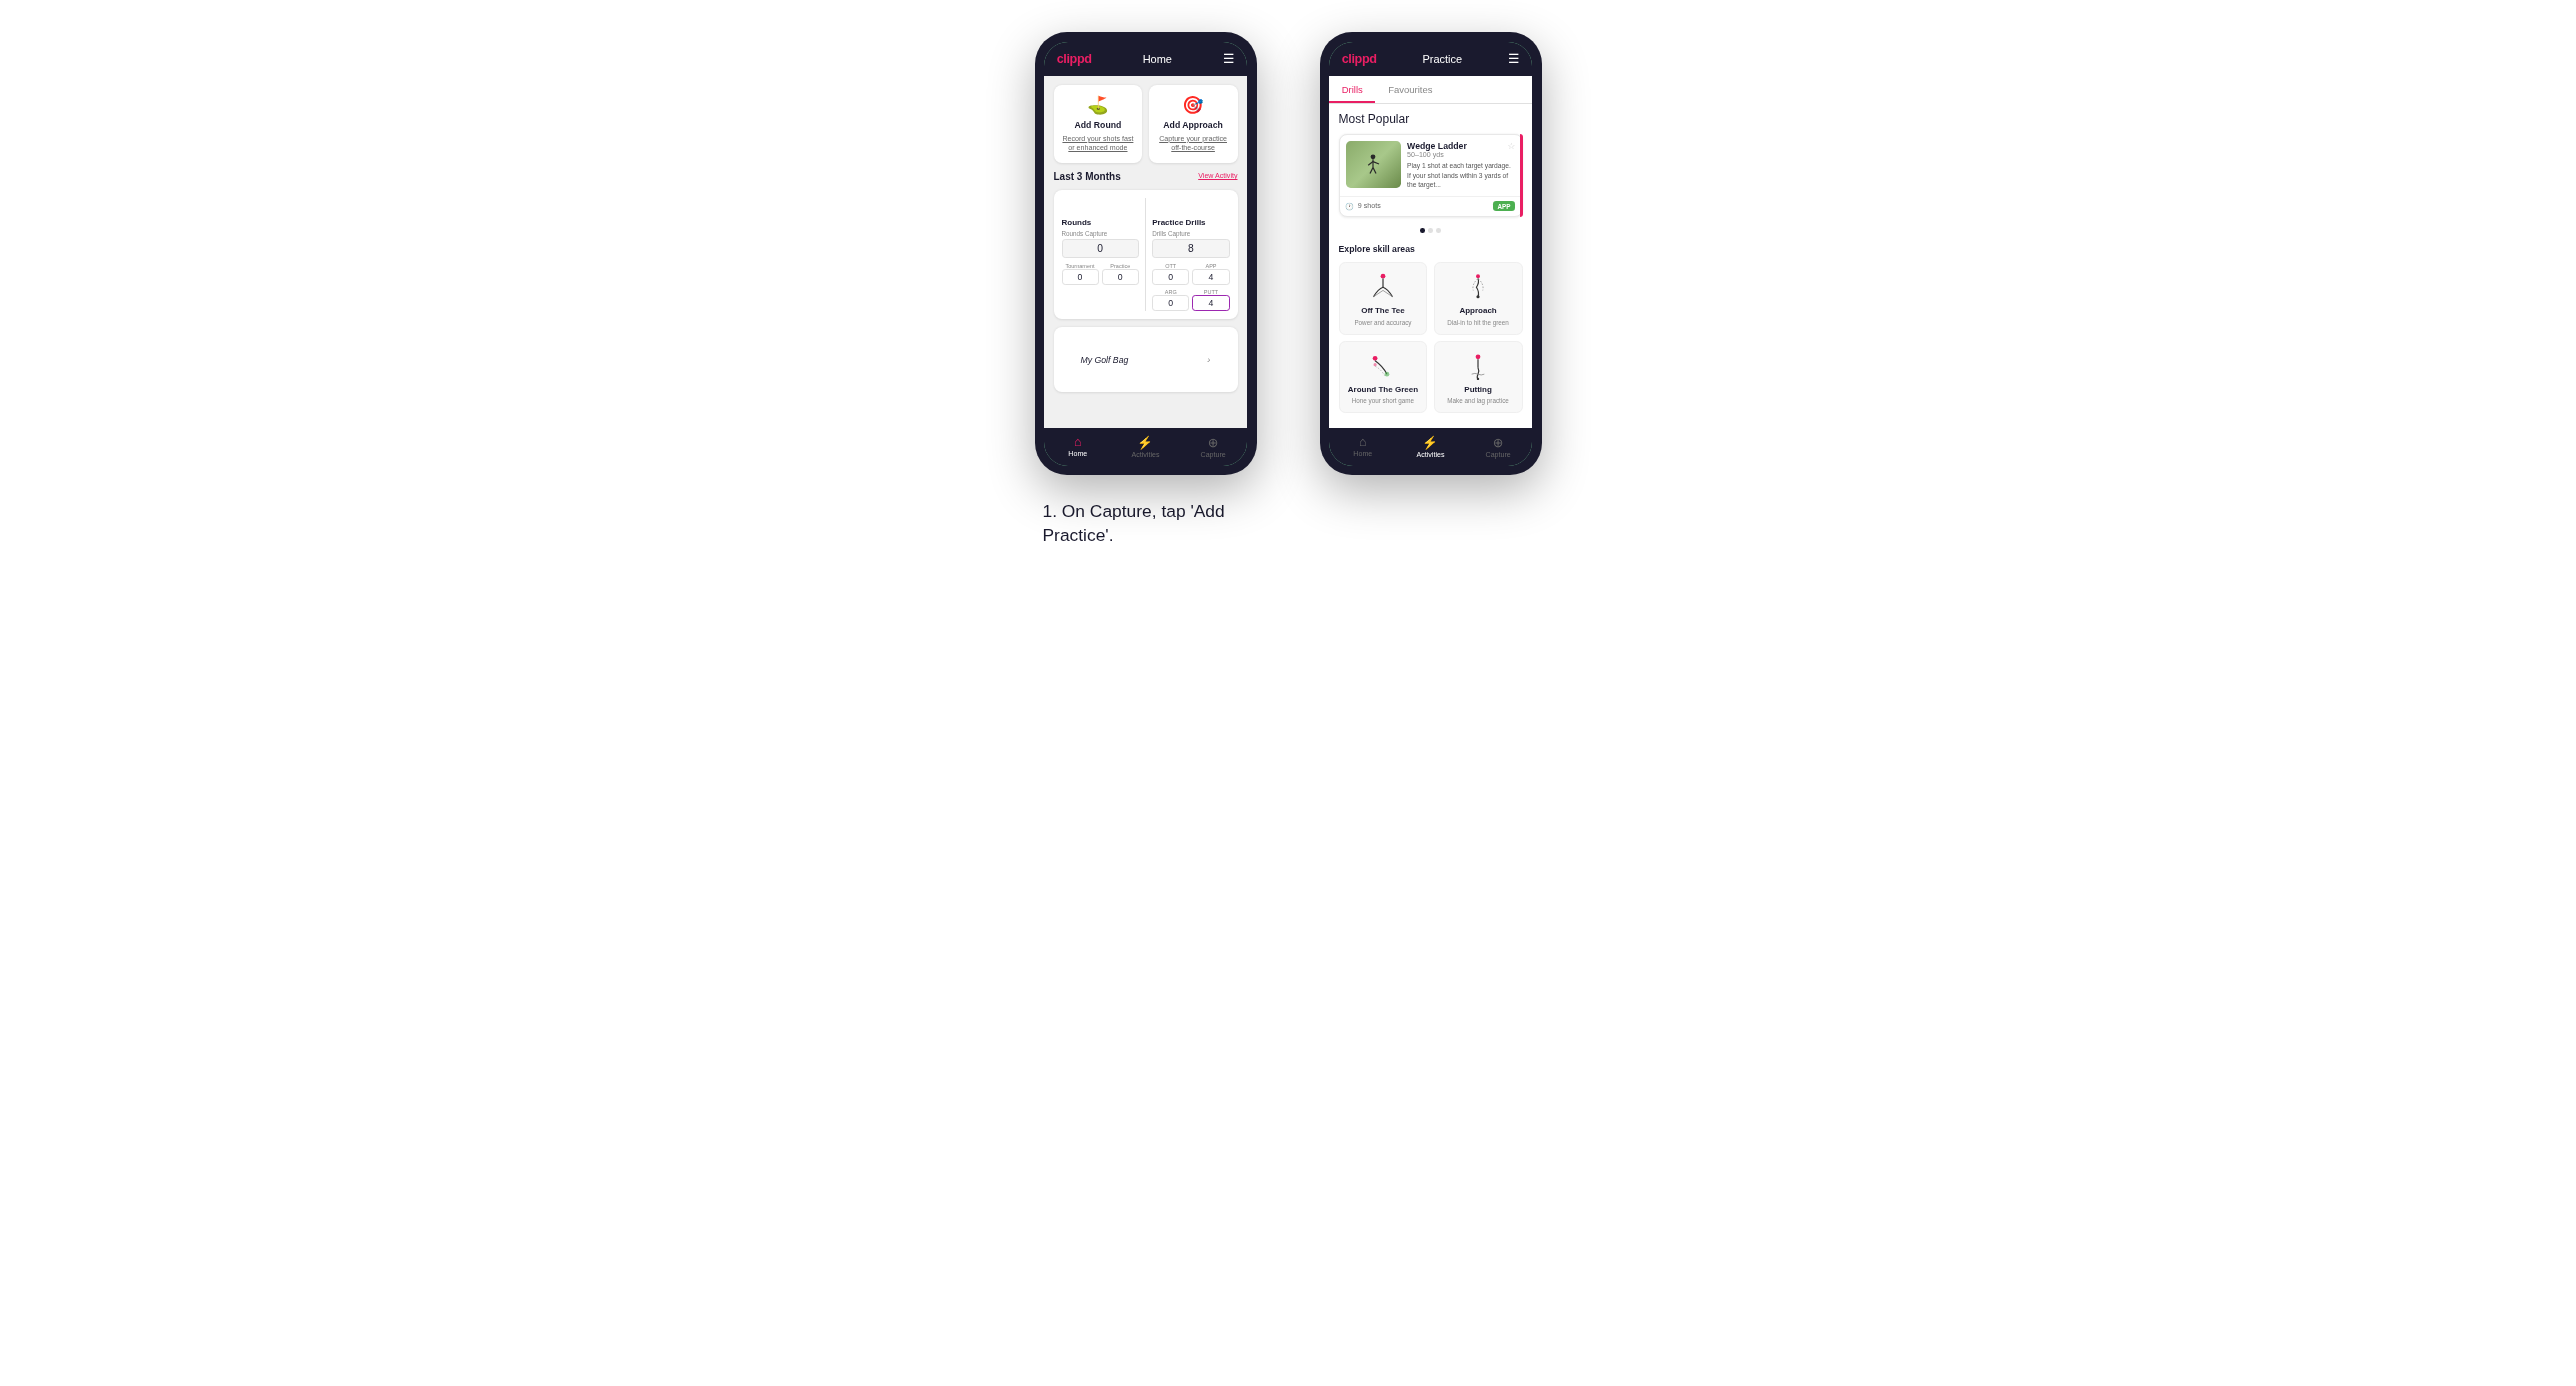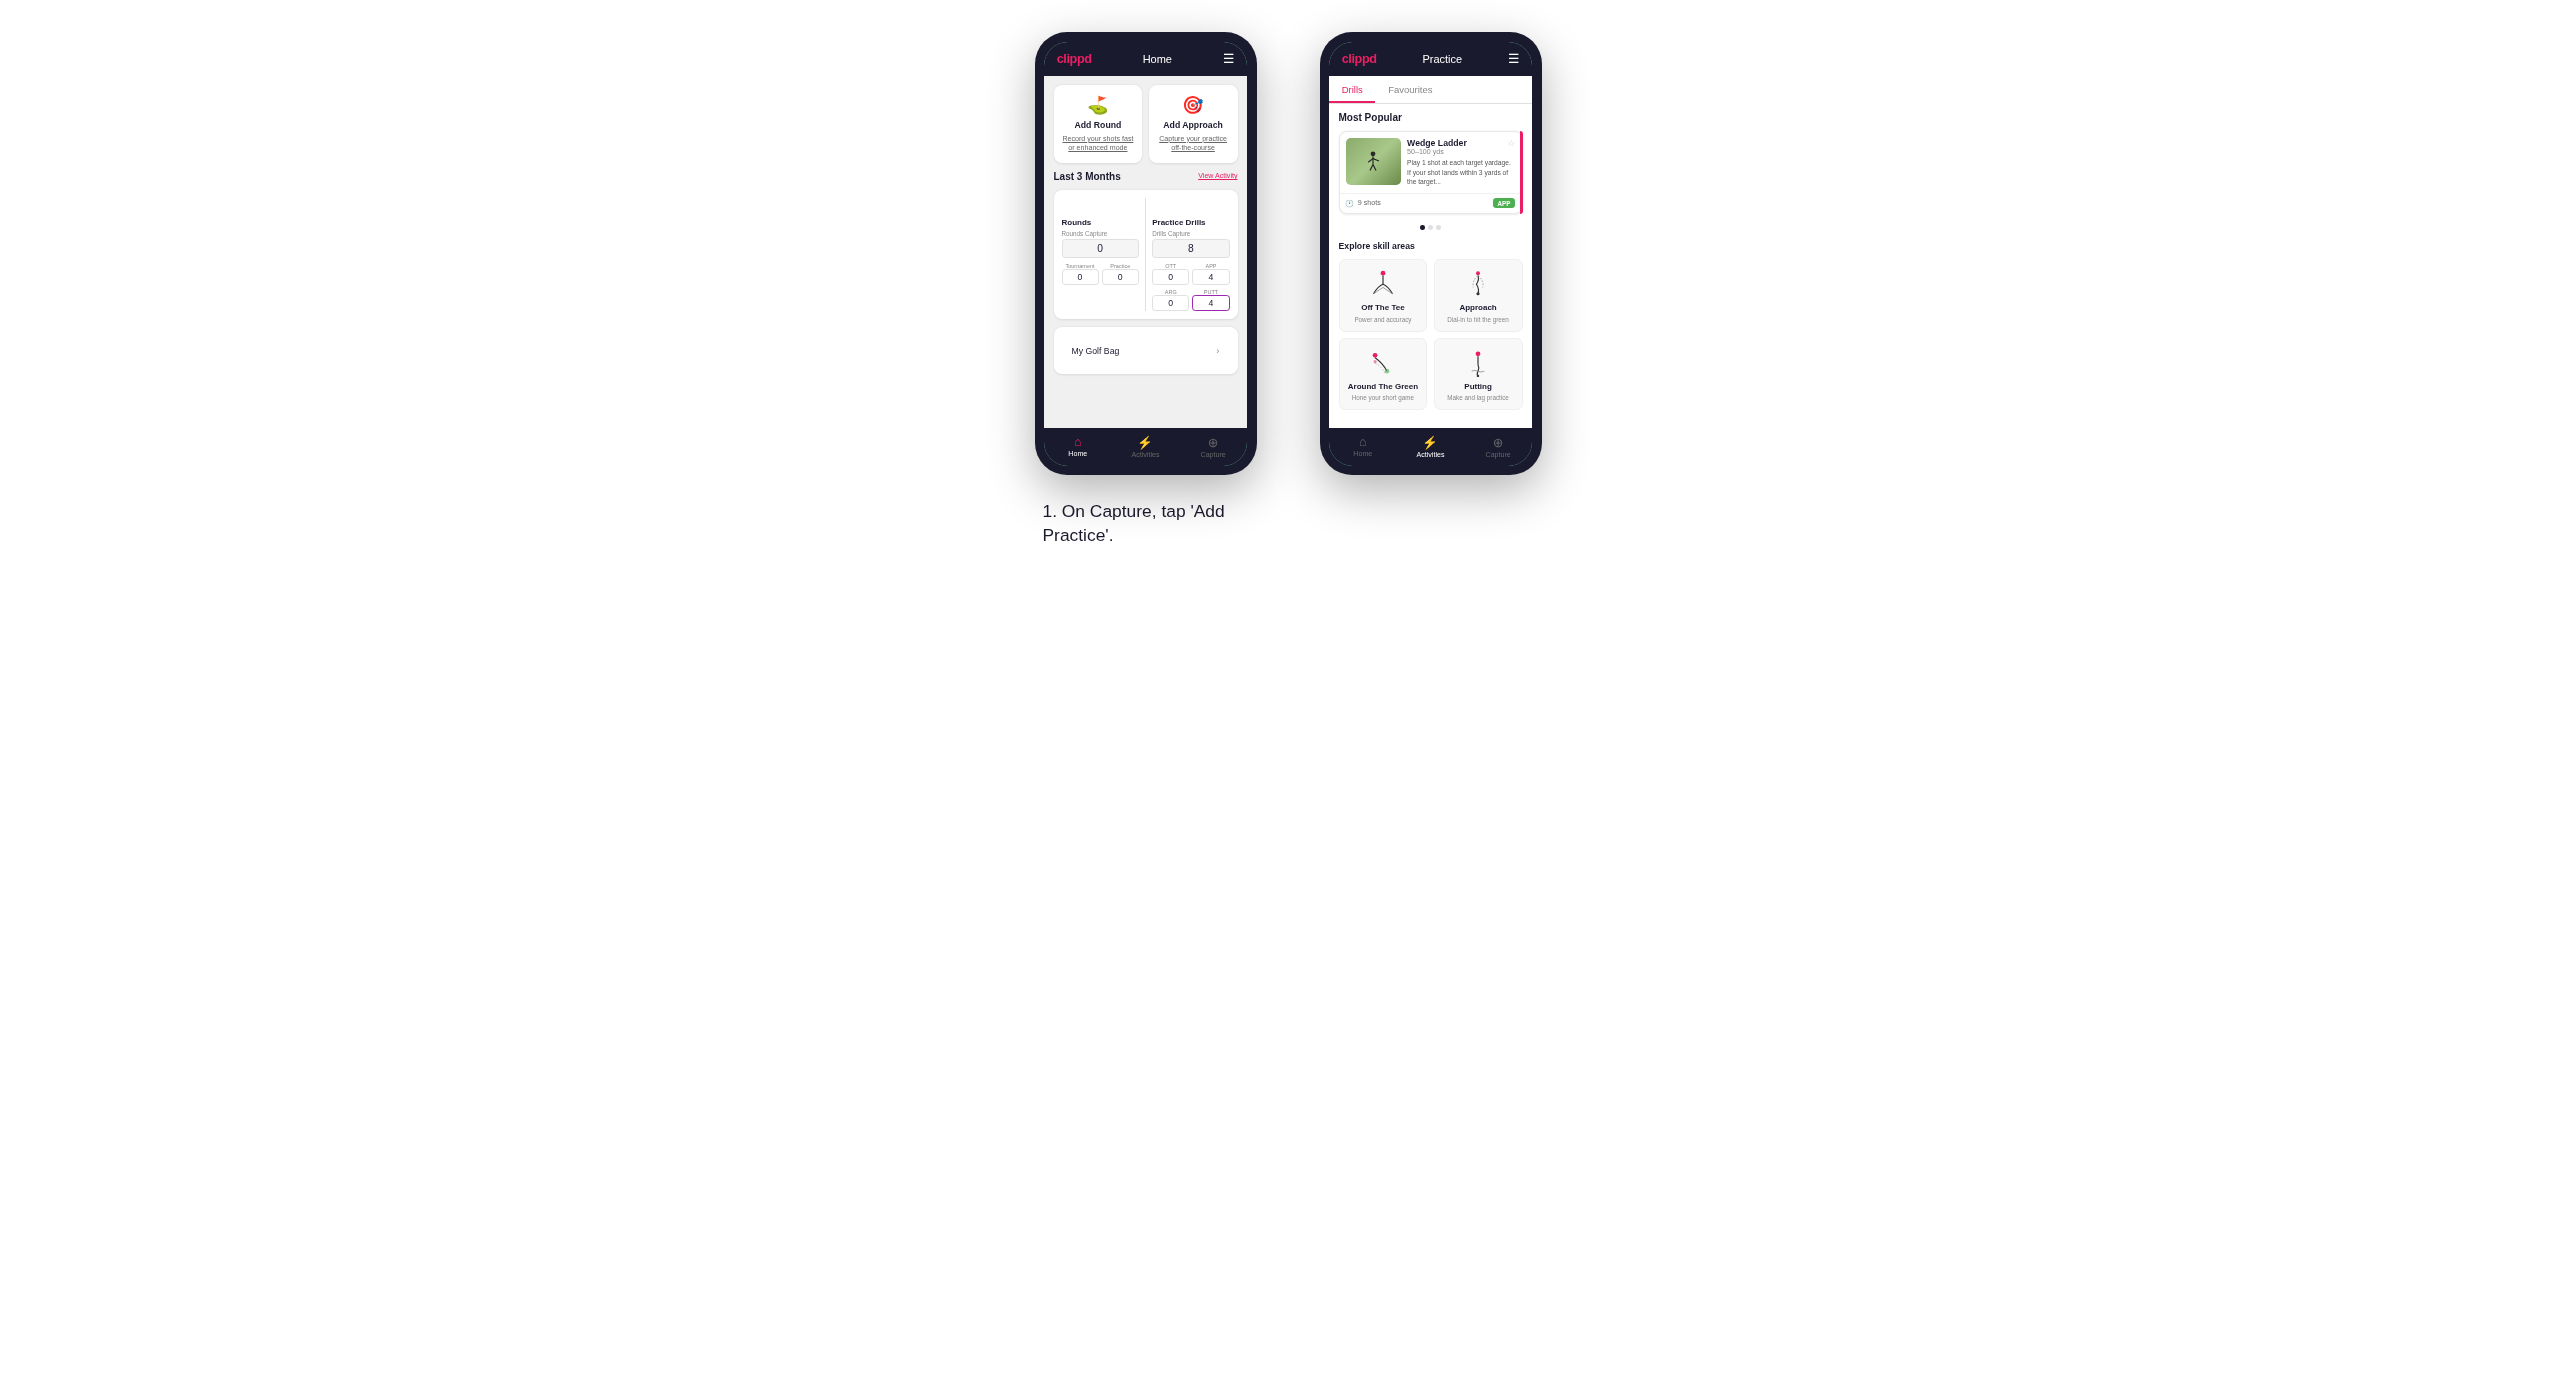--- a/index.html
+++ b/index.html
@@ -188,25 +188,26 @@
       font-size: 8.7px;
       color: #1a1a2e;
       background: #fff;
     }
     .sub-stat-box.purple {
       border-color: #9c27b0;
     }
     .golf-bag-row {
       background: #ffffff;
       border-radius: 8px;
-      padding: 18px;
+      padding: 27px;
       display: flex;
       justify-content: space-between;
       align-items: center;
       box-shadow: 0 0.8px 2.4px rgba(0,0,0,0.1);
+      font-style: italic;
     }
     .golf-bag-label {
       font-size: 8.7px;
       font-weight: 500;
       color: #1a1a2e;
     }
     .chevron-right {
       color: #888;
       font-size: 9.5px;
     }
@@ -272,22 +273,22 @@
       background: #e91e63;
     }
     .practice-inner {
       padding: 8px 9.5px;
       display: flex;
       flex-direction: column;
       gap: 8px;
       flex: 1;
     }
     .most-popular-title {
-      font-size: 10px;
-      font-weight: 700;
+      font-size: 12px;
+      font-weight: 400;
       color: #1a1a2e;
     }
     .featured-card {
       background: #ffffff;
       border: 0.8px solid #e8e8e8;
       border-radius: 8px;
       overflow: hidden;
       box-shadow: 0 0.8px 2.4px rgba(0,0,0,0.08);
     }
     .featured-card-content {

